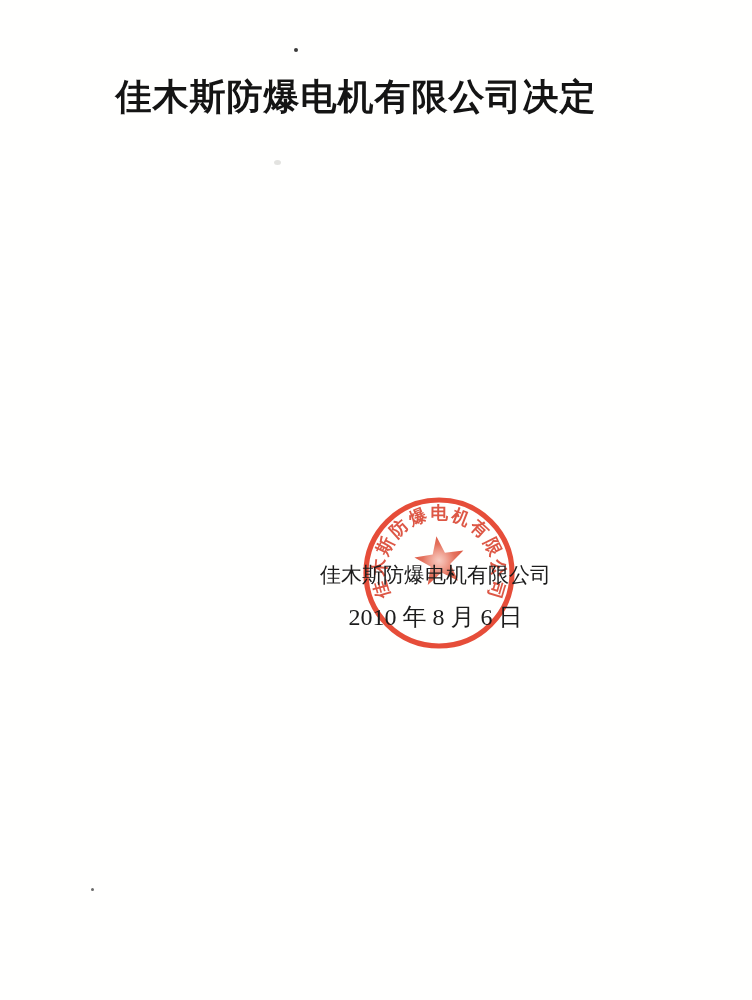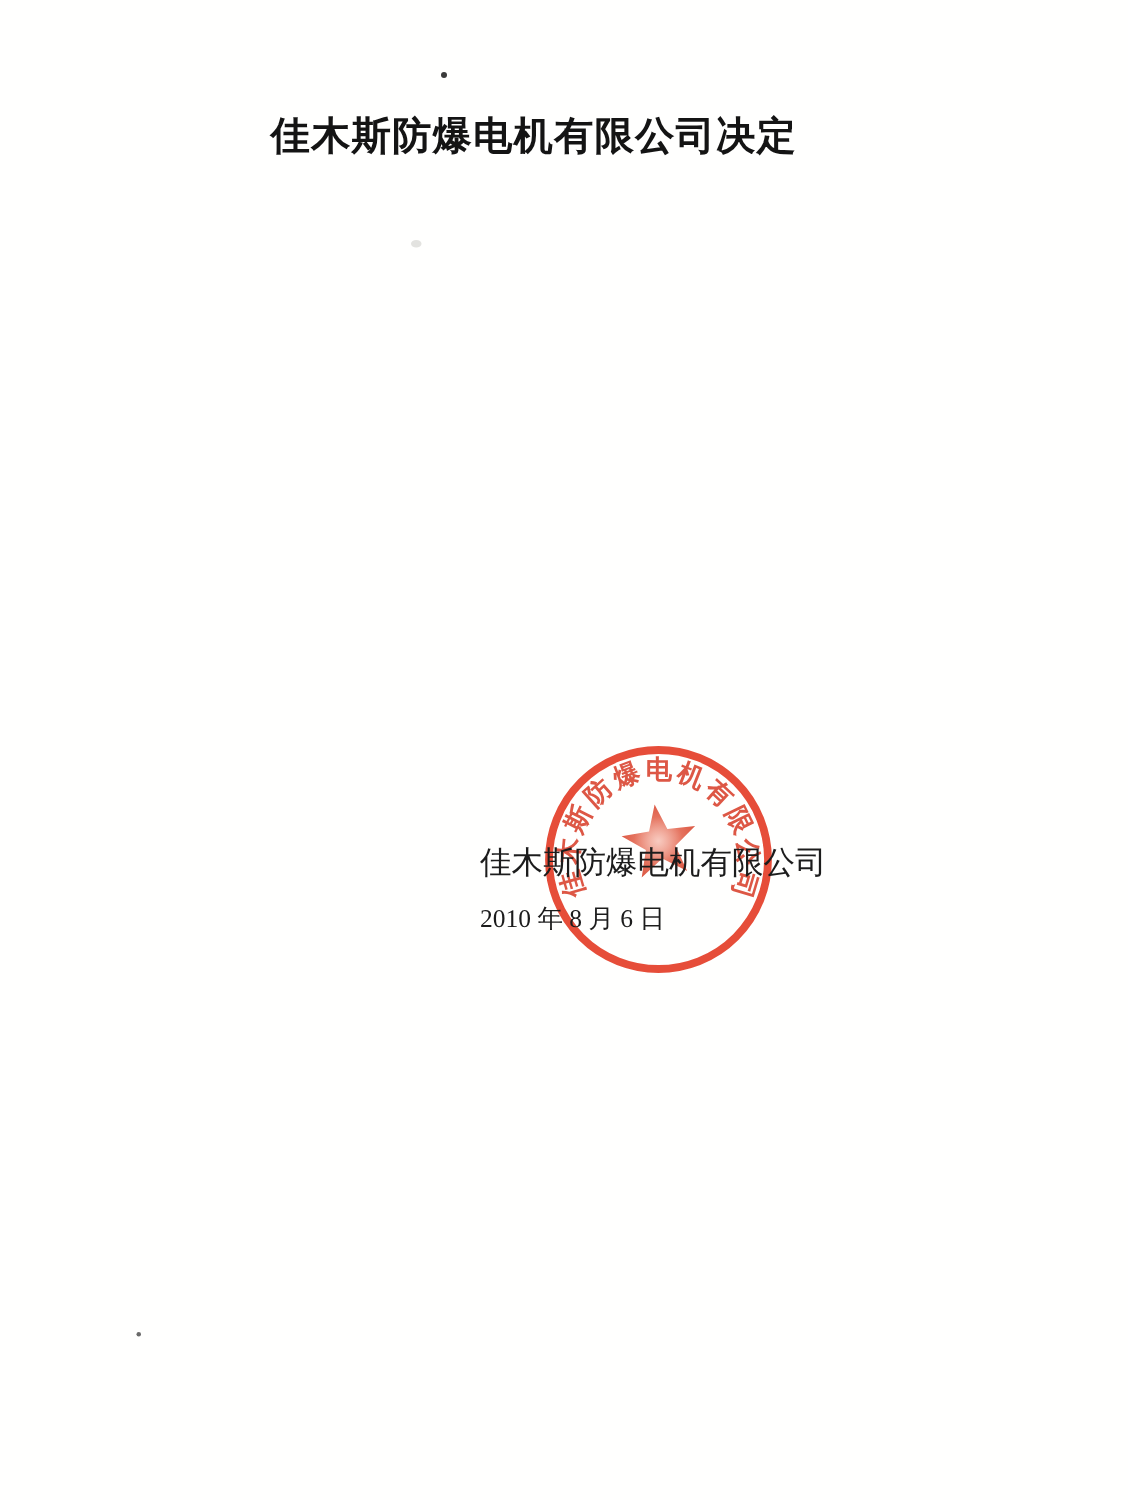--- a/index.html
+++ b/index.html
@@ -16,21 +16,21 @@
     font-family: "Liberation Serif", serif;
     color: #1b1b1b;
   }
   .doc-title {
     position: absolute;
     top: 73px;
     left: 20px;
     width: 672px;
     text-align: center;
     font-family: "Liberation Sans", sans-serif;
-    font-size: 26px;
+    font-size: 36px;
     font-weight: bold;
     letter-spacing: 1px;
     color: #141414;
     white-space: nowrap;
   }
   .doc-body {
     position: absolute;
     top: 201px;
     left: 100px;
     width: 552px;
@@ -57,22 +57,22 @@
     text-align: center;
     white-space: nowrap;
     color: #1c1c1c;
     z-index: 3;
   }
   .sign-date {
     position: absolute;
     top: 601px;
     left: 320px;
     width: 231px;
-    font-size: 17px;
-    text-align: left;
+    font-size: 24px;
+    text-align: center;
     white-space: nowrap;
     color: #1c1c1c;
     z-index: 3;
   }
   .stamp {
     position: absolute;
     top: 488px;
     left: 355px;
     width: 170px;
     height: 172px;

